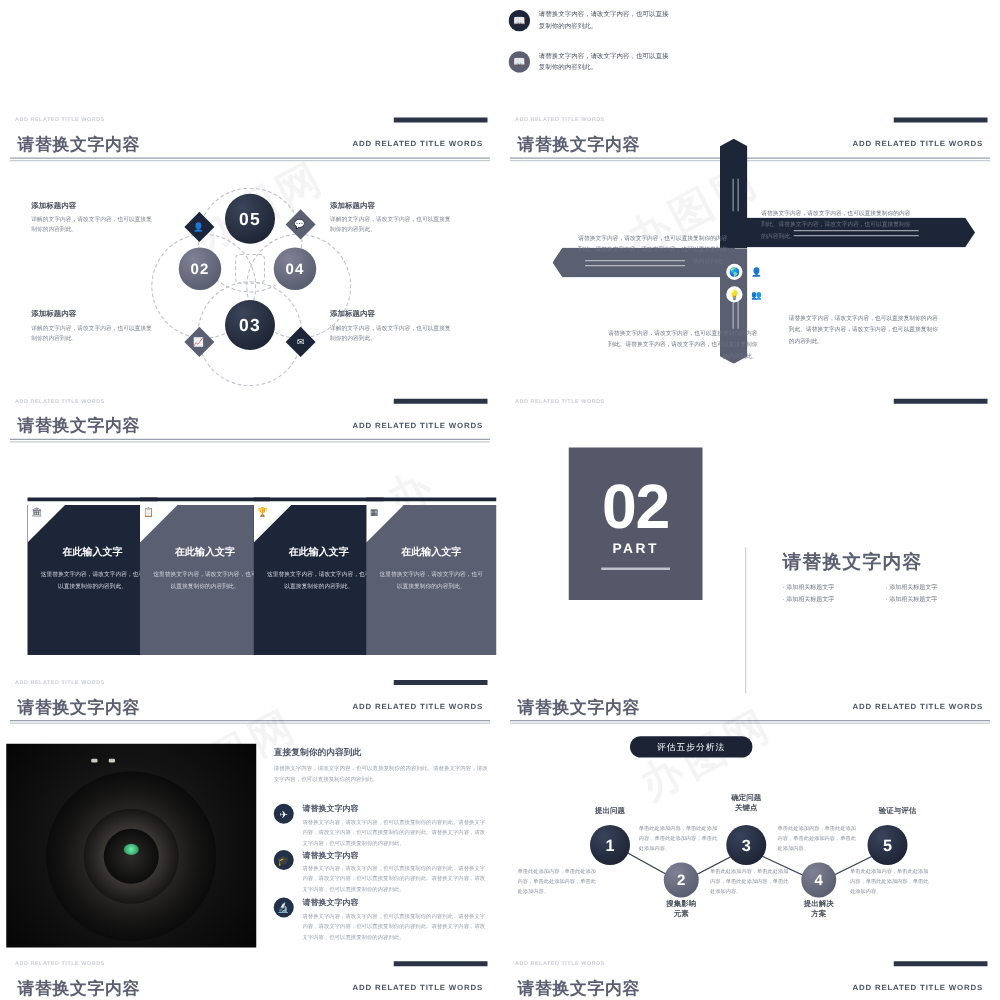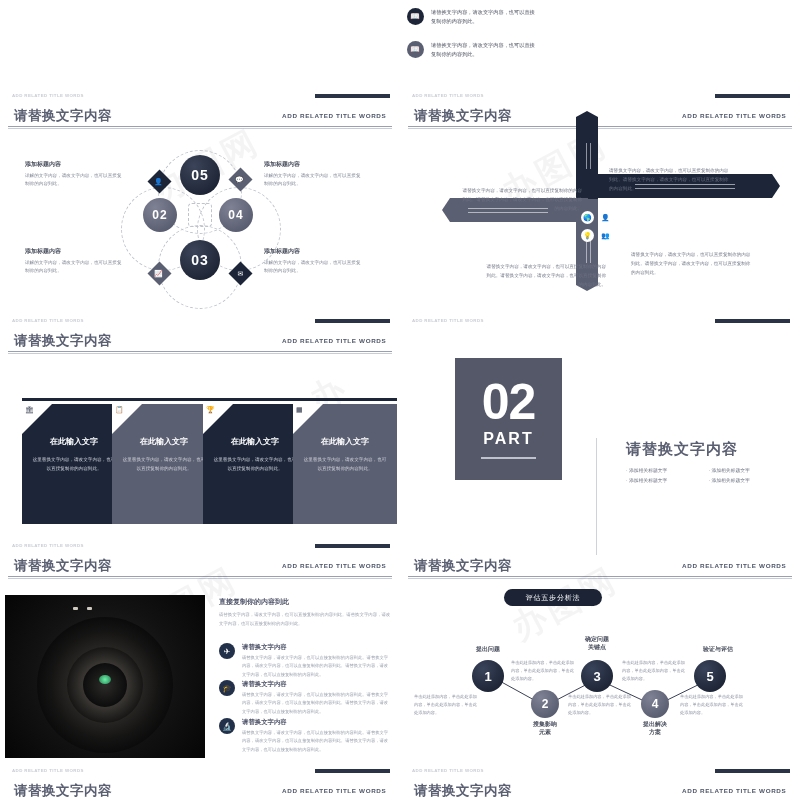--- a/index.html
+++ b/index.html
@@ -78,21 +78,21 @@
   .pnl .corner{ position:absolute; left:0; top:0; width:30px; height:30px;
     background:#fff; clip-path:polygon(0 0,0 100%,100% 0); }
   .pnl .cico{ position:absolute; left:3px; top:2px; font-size:7px; color:#2b3346; z-index:3; }
   .pnl h5{ color:#fff; font-size:8px; font-weight:bold; margin-bottom:9px; }
   .pnl p{ color:#d5d8df; font-size:4.6px; line-height:1.9; }
 
   
   .partbox{ position:absolute; left:55px; top:28px; width:107px; height:122px; background:#545869;
     display:flex; flex-direction:column; align-items:center; justify-content:center; }
   .partbox .num{ color:#fff; font-size:50px; font-weight:bold; line-height:.95; letter-spacing:-1px; }
-  .partbox .pw{ color:#fff; font-size:16px; font-weight:bold; letter-spacing:2px; margin-top:4px; }
+  .partbox .pw{ color:#fff; font-size:11px; font-weight:bold; letter-spacing:2px; margin-top:4px; }
   .partbox .ul{ width:55px; height:2px; background:#bfc2cc; margin-top:9px; }
   .vdiv{ position:absolute; left:196px; top:108px; width:1px; height:117px; background:#cfd2d9; }
   .parttxt{ position:absolute; left:226px; top:110px; width:165px; }
   .parttxt h3{ font-size:15px; color:#5a5f72; letter-spacing:1px; }
   .parttxt .bl{ display:flex; flex-wrap:wrap; margin-top:7px; }
   .parttxt .bl div{ width:50%; font-size:4.8px; color:#6d7282; line-height:2.1; }
 
   
   .camphoto{ position:absolute; left:5px; top:40px; width:200px; height:163px;
     background:radial-gradient(circle at 50% 50%,#2a2a2c 0%,#121213 55%,#050505 100%); }

